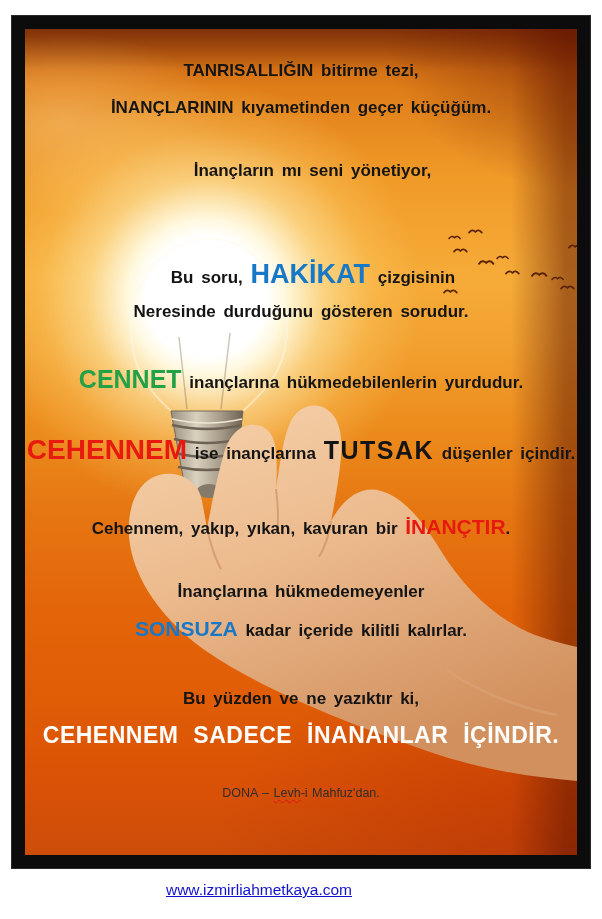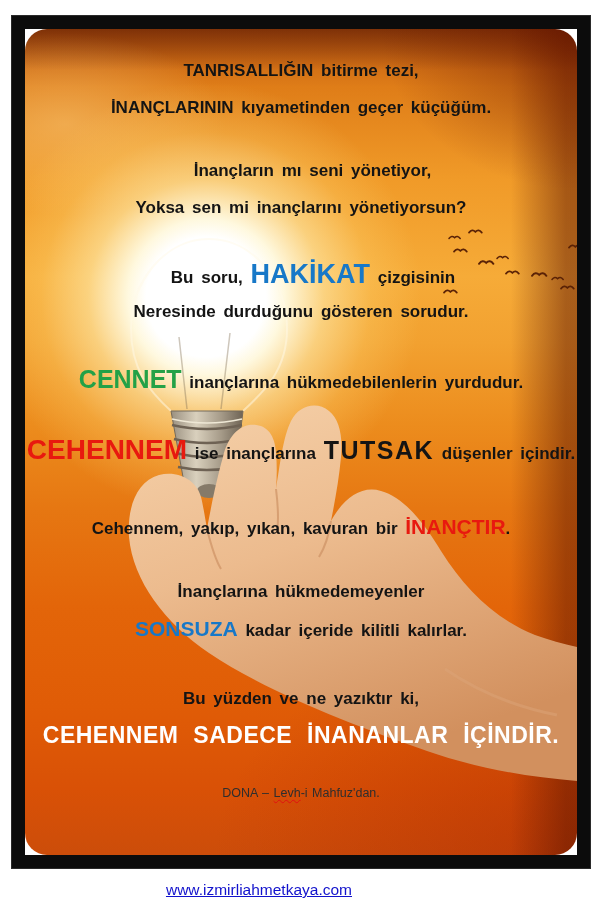--- a/index.html
+++ b/index.html
@@ -31,21 +31,20 @@
       linear-gradient(90deg, rgba(0,0,0,0) 88%, rgba(92,20,0,0.50) 98%),
       
       linear-gradient(180deg, rgba(70,14,0,0.50) 0%, rgba(70,14,0,0) 5%),
       
       radial-gradient(ellipse 520px 330px at 100% 100%, rgba(165,32,0,0.42), rgba(165,32,0,0) 70%),
       
       linear-gradient(180deg,
         #b85510 0%, #df7d18 7%, #f09a28 18%, #f6ab38 30%,
         #f2a130 38%, #ec8c1d 48%, #e67712 58%, #e36509 70%,
         #e05c06 82%, #d95106 92%, #cc4d0a 100%);
-    border-radius: 22px;
   }
 
   .scene{position:absolute;inset:0;width:552px;height:826px;}
 
   .line{
     position:absolute;left:0;right:0;text-align:center;
     font-weight:bold;color:#141414;font-size:17px;line-height:1.15;
     word-spacing:3px;white-space:nowrap;
   }
   .t-blue{color:var(--blue,#1778c8);}
@@ -146,21 +145,20 @@
         <use href="#bird" transform="translate(536 258) scale(0.8)"></use>
         <use href="#bird" transform="translate(544 217) scale(0.8)"></use>
         <use href="#bird" transform="translate(554 205) scale(0.7)"></use>
         <use href="#bird" transform="translate(419 262) scale(0.8)"></use>
       </g>
     </svg>
 
     <div class="line l1">TANRISALLIĞIN bitirme tezi,</div>
     <div class="line l2">İNANÇLARININ kıyametinden geçer küçüğüm.</div>
     <div class="line l3">İnançların mı seni yönetiyor,</div>
-    <div class="line l4">Yoksa sen mi inançlarını yönetiyorsun?</div>
 
     <div class="line l5"><span>Bu soru, </span><span class="t-blue big">HAKİKAT</span><span> çizgisinin</span></div>
 
     <div class="line l6">Neresinde durduğunu gösteren sorudur.</div>
 
     <div class="line l7"><span class="t-green big-green">CENNET</span><span> inançlarına hükmedebilenlerin yurdudur.</span></div>
 
     <div class="line l8"><span class="t-red big-red">CEHENNEM</span><span> ise inançlarına </span><span class="big-black">TUTSAK</span><span> düşenler içindir.</span></div>
 
     <div class="line l9"><span>Cehennem, yakıp, yıkan, kavuran bir </span><span class="t-red mid-red">İNANÇTIR</span><span>.</span></div>

